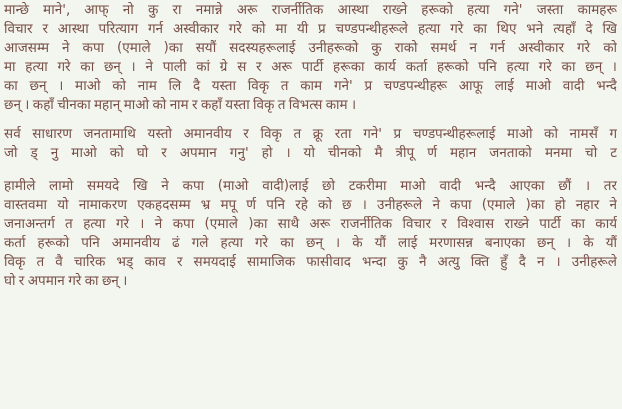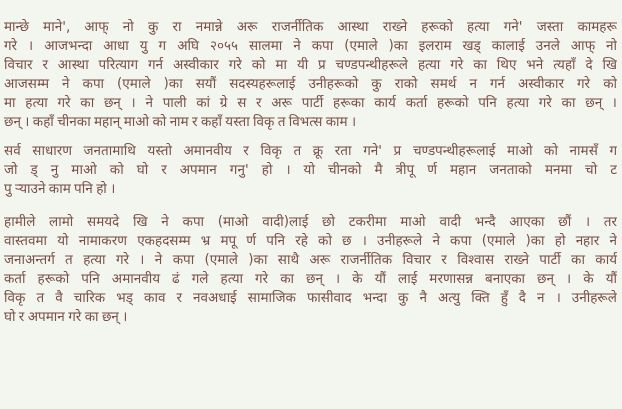--- a/index.html
+++ b/index.html
@@ -10,21 +10,21 @@
     width: 622px;
     height: 409px;
     overflow: hidden;
     background: #eef3e6;
     font-family: "DejaVu Sans", "Liberation Sans", sans-serif;
   }
   .page {
     box-sizing: border-box;
     width: 622px;
     height: 409px;
-    padding: 17px 5px 0 4px;
+    padding: 0 5px 0 4px;
     background: #f2f6ee;
   }
   .doc-body {
     color: #7a5049;
     font-size: 13.5px;
     line-height: 19px;
   }
   .para {
     margin: 0;
   }
@@ -42,33 +42,32 @@
     font-family: Liberation Serif, serif;
   }
 </style>
 </head>
 <body>
 
 <div class="page">
   <div class="doc-body">
       <div class="para">
         <div class="line">मान्छे माने', आफ् नो कु रा नमान्ने अरू राजर्नीतिक आस्था राख्ने हरूको हत्या गने' जस्ता कामहरू</div>
-        <div class="line">गरे । आजभन्दा आधा यु ग अघि २०५५ सालमा ने कपा (एमाले )का इलराम खड् कालाई उनले आफ् नो</div>
         <div class="line">विचार र आस्था परित्याग गर्न अस्वीकार गरे को मा यी प्र चण्डपन्थीहरूले हत्या गरे का थिए भने त्यहाँ दे खि</div>
         <div class="line">आजसम्म ने कपा (एमाले )का सयौं सदस्यहरूलाई उनीहरूको कु राको समर्थ न गर्न अस्वीकार गरे को</div>
         <div class="line">मा हत्या गरे का छन् । ने पाली कां ग्रे स र अरू पार्टी हरूका कार्य कर्ता हरूको पनि हत्या गरे का छन् ।</div>
+        <div class="line">का छन् । माओ को नाम लि दै यस्ता विकृ त काम गने' प्र चण्डपन्थीहरू आफू लाई माओ वादी भन्दै</div>
         <div class="line last">छन् । कहाँ चीनका महान् माओ को नाम र कहाँ यस्ता विकृ त विभत्स काम ।</div>
       </div>
       <div class="para">
         <div class="line">सर्व साधारण जनतामाथि यस्तो अमानवीय र विकृ त क्रू रता गने' प्र चण्डपन्थीहरूलाई माओ को नामसँ ग</div>
         <div class="line">जो ड् नु माओ को घो र अपमान गनु' हो । यो चीनको मै त्रीपू र्ण महान जनताको मनमा चो ट</div>
-        <div class="line last">पु ऱ्याउने काम पनि हो ।</div>
       </div>
       <div class="para">
         <div class="line">हामीले लामो समयदे खि ने कपा (माओ वादी)लाई छो टकरीमा माओ वादी भन्दै आएका छौं । तर</div>
         <div class="line">वास्तवमा यो नामाकरण एकहदसम्म भ्र मपू र्ण पनि रहे को छ । उनीहरूले ने कपा (एमाले )का हो नहार ने</div>
         <div class="line">जनाअन्तर्ग त हत्या गरे । ने कपा (एमाले )का साथै अरू राजर्नीतिक विचार र विश्वास राख्ने पार्टी का कार्य</div>
         <div class="line">कर्ता हरूको पनि अमानवीय ढं गले हत्या गरे का छन् । के यौं लाई मरणासन्न बनाएका छन् । के यौं</div>
-        <div class="line">विकृ त वै चारिक भड् काव र नवअधाई सामाजिक फासीवाद भन्दा कु नै अत्यु क्ति हुँ दै न । उनीहरूले</div>
+        <div class="line">विकृ त वै चारिक भड् काव र समयदाई सामाजिक फासीवाद भन्दा कु नै अत्यु क्ति हुँ दै न । उनीहरूले</div>
         <div class="line last">घो र अपमान गरे का छन् ।</div>
       </div>
     </div>
 </div>
 
 </body></html>

